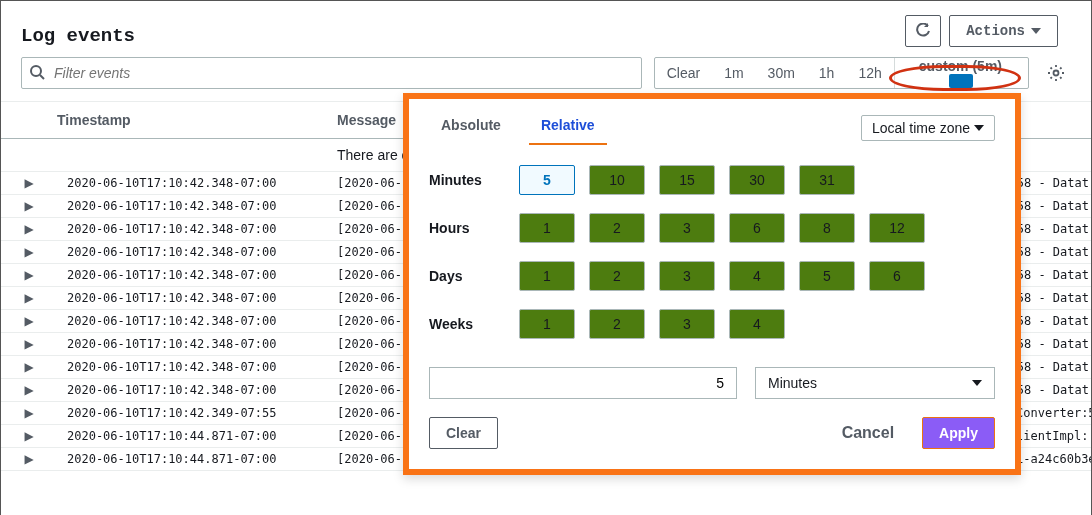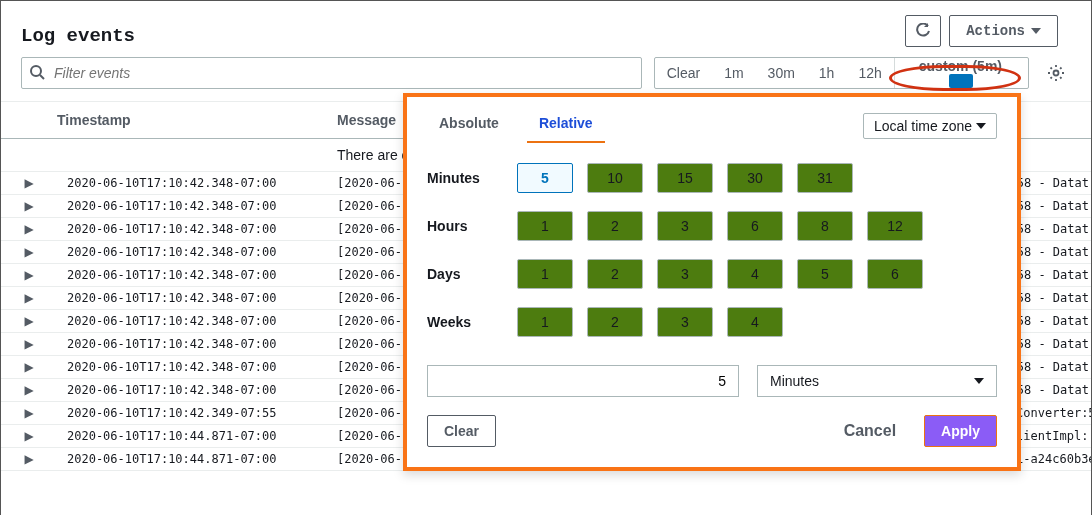--- a/index.html
+++ b/index.html
@@ -160,21 +160,21 @@
   .log-row .ts { width:280px; padding-left: 10px;}
   .log-row .msg { flex:1; padding-left: 0px; overflow:hidden;}
 
   
   .popup {
     position:absolute;
     top: 92px;
     left: 402px;
     width: 618px;
     background:#fff;
-    border:4px solid #f97316;
+    border:6px solid #f97316;
     box-shadow: 0 4px 10px rgba(0,0,0,0.15);
     z-index: 10;
   }
   .popup-top {
     display:flex;
     padding: 12px 20px 0 20px;
     align-items:center;
   }
   .tabs { display:flex; }
   .tab {

